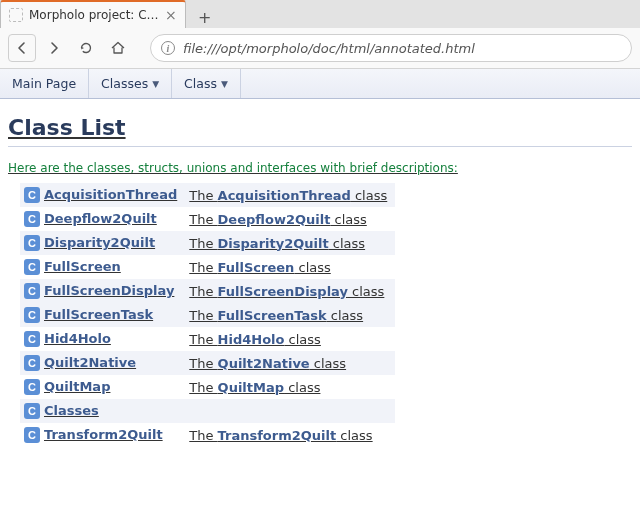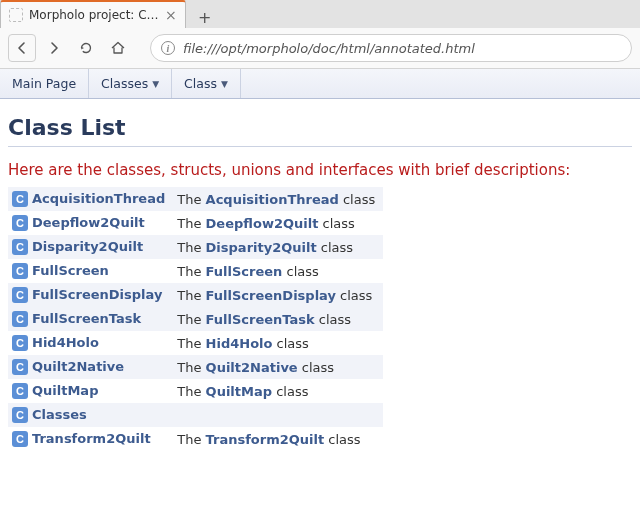--- a/index.html
+++ b/index.html
@@ -125,37 +125,39 @@
     border-right: 1px solid #cbd2e2;
     cursor: pointer;
     gap: 4px;
   }
   .caret {
     font-size: 9px;
     color: #4a5a7a;
   }
   .content {
     padding: 10px 8px 10px 8px;
+    text-decoration: underline;
   }
   h1.page-title {
     font-size: 22px;
     font-weight: bold;
     color: #2a3b5c;
     margin: 6px 0 14px 0;
     padding-bottom: 6px;
     border-bottom: 1px solid #cbd2e2;
     font-family: "DejaVu Sans", Verdana, sans-serif;
   }
   .intro {
-    font-size: 15px;
-    color: #b91c1c;
+    font-size: 12px;
+    color: #15803d;
     margin: 12px 0 8px 0;
   }
   .class-table {
     border-collapse: collapse;
+    margin-left: 12px;
   }
   .class-table td {
     padding: 4px 8px 4px 4px;
     vertical-align: middle;
     font-size: 13px;
   }
   .class-table tr.odd { background: #f1f3f9; }
   .class-table tr.even { background: #fff; }
   .c-badge {
     display: inline-flex;

